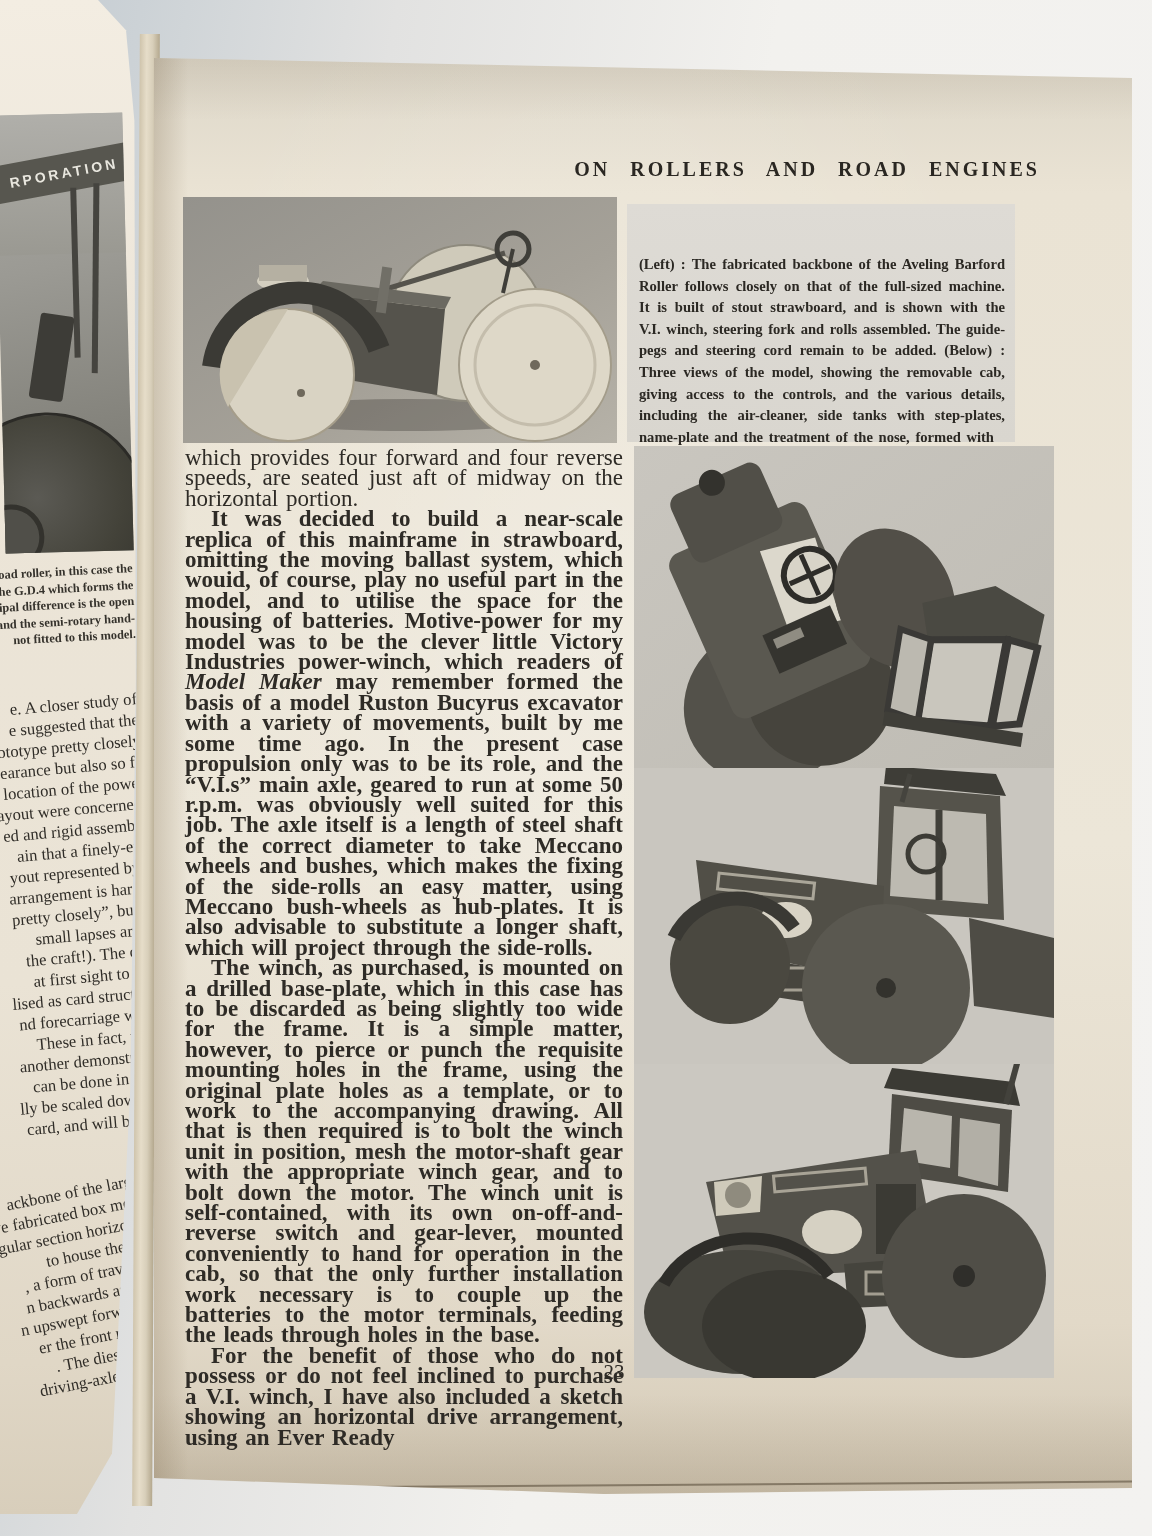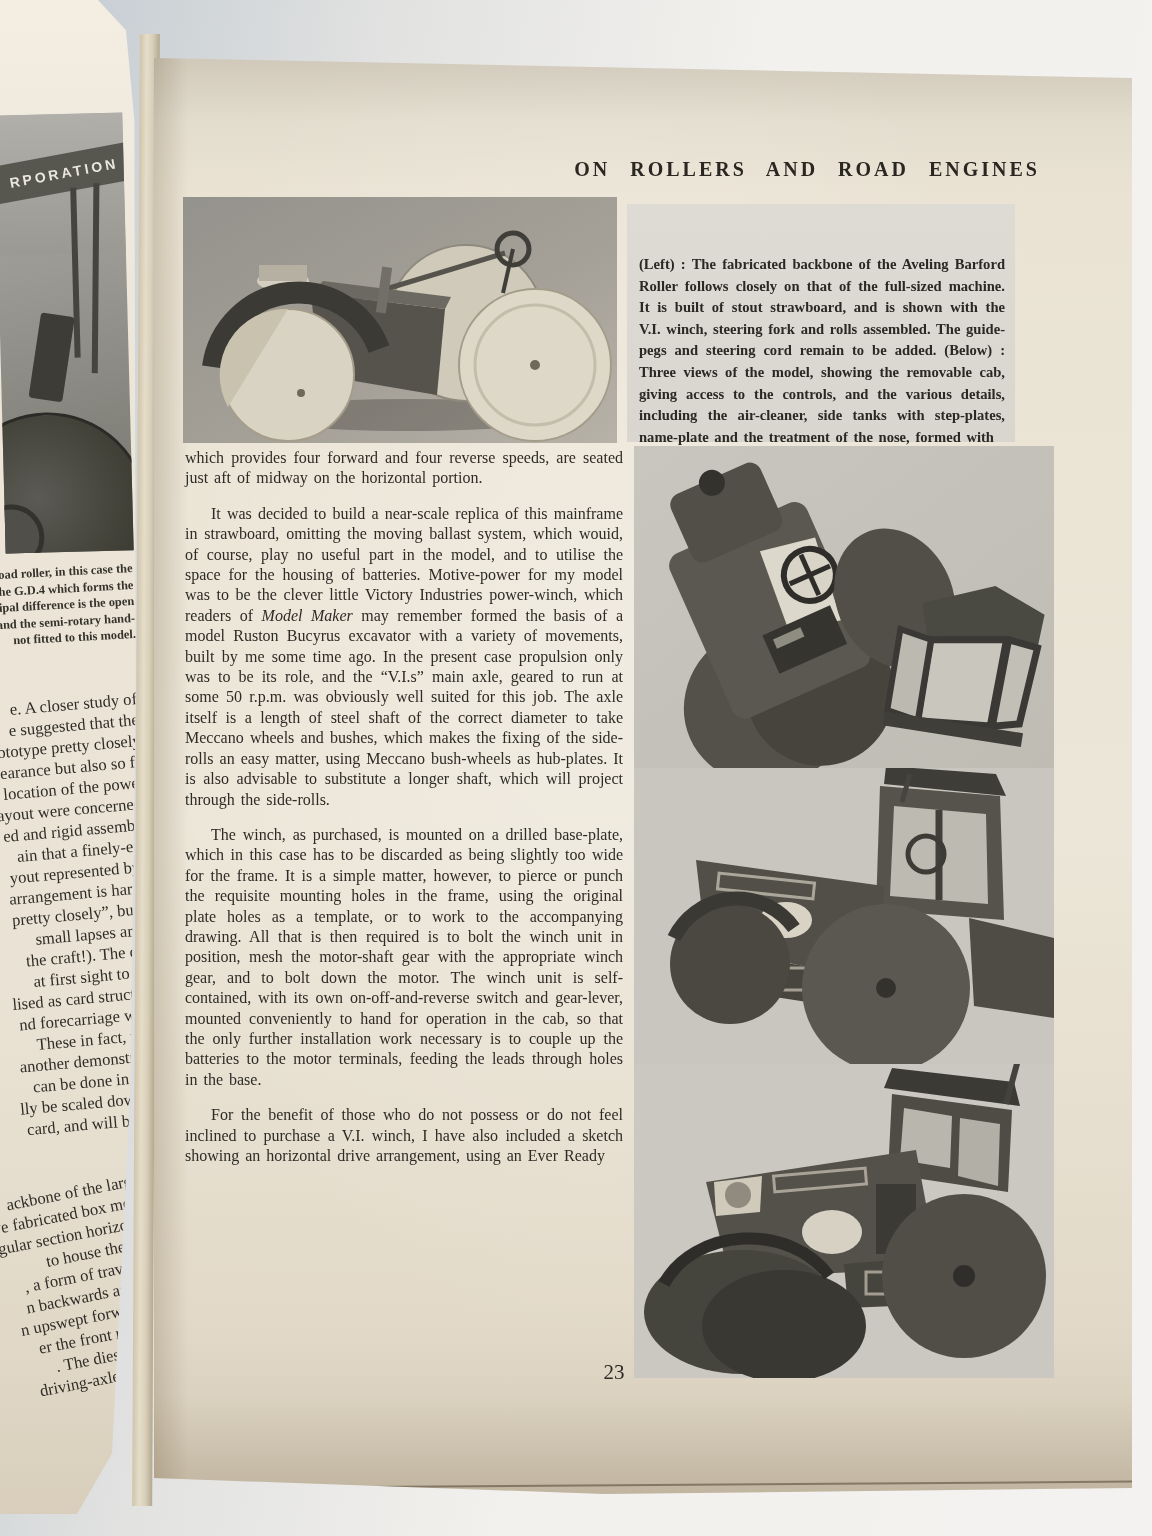--- a/index.html
+++ b/index.html
@@ -54,22 +54,22 @@
   #running-head{position:absolute;top:110px;right:92px;font-weight:bold;font-size:20px;
      letter-spacing:3px;word-spacing:12px;color:#2a2722;white-space:nowrap;}
   
   #caption-panel{position:absolute;left:473px;top:156px;width:388px;height:238px;
      background:linear-gradient(180deg,#dedbd5,#d9d6cf);}
   #caption-text{padding:50px 10px 0 12px;font-weight:bold;font-size:14.6px;line-height:21.6px;
      text-align:justify;color:#2b2823;word-spacing:2px;}
   #caption-last{text-align:center;font-weight:bold;font-size:14.6px;line-height:21.6px;color:#2b2823;}
   
   #article-col{position:absolute;left:31px;top:400px;width:438px;color:#2e2b26;}
-  #article-col p{margin:0;font-size:16px;line-height:20.4px;text-align:justify;word-spacing:2px;}
-  #article-col p.indent{text-indent:26px;margin-top:15px;}
+  #article-col p{margin:0;font-size:23px;line-height:20.4px;text-align:justify;word-spacing:2px;}
+  #article-col p.indent{text-indent:26px;margin-top:0;font-weight:bold;}
   .ital{font-style:italic;}
   #page-number{position:absolute;left:430px;top:1312px;width:60px;text-align:center;
      font-size:21px;color:#2e2b26;}
   
   .photo{position:absolute;overflow:hidden;}
   .photo svg{display:block;}
   #photo-backbone{left:29px;top:149px;width:434px;height:246px;}
   #photo-col-1{left:480px;top:398px;width:420px;height:322px;}
   #photo-col-2{left:480px;top:720px;width:420px;height:296px;}
   #photo-col-3{left:480px;top:1016px;width:420px;height:314px;}

